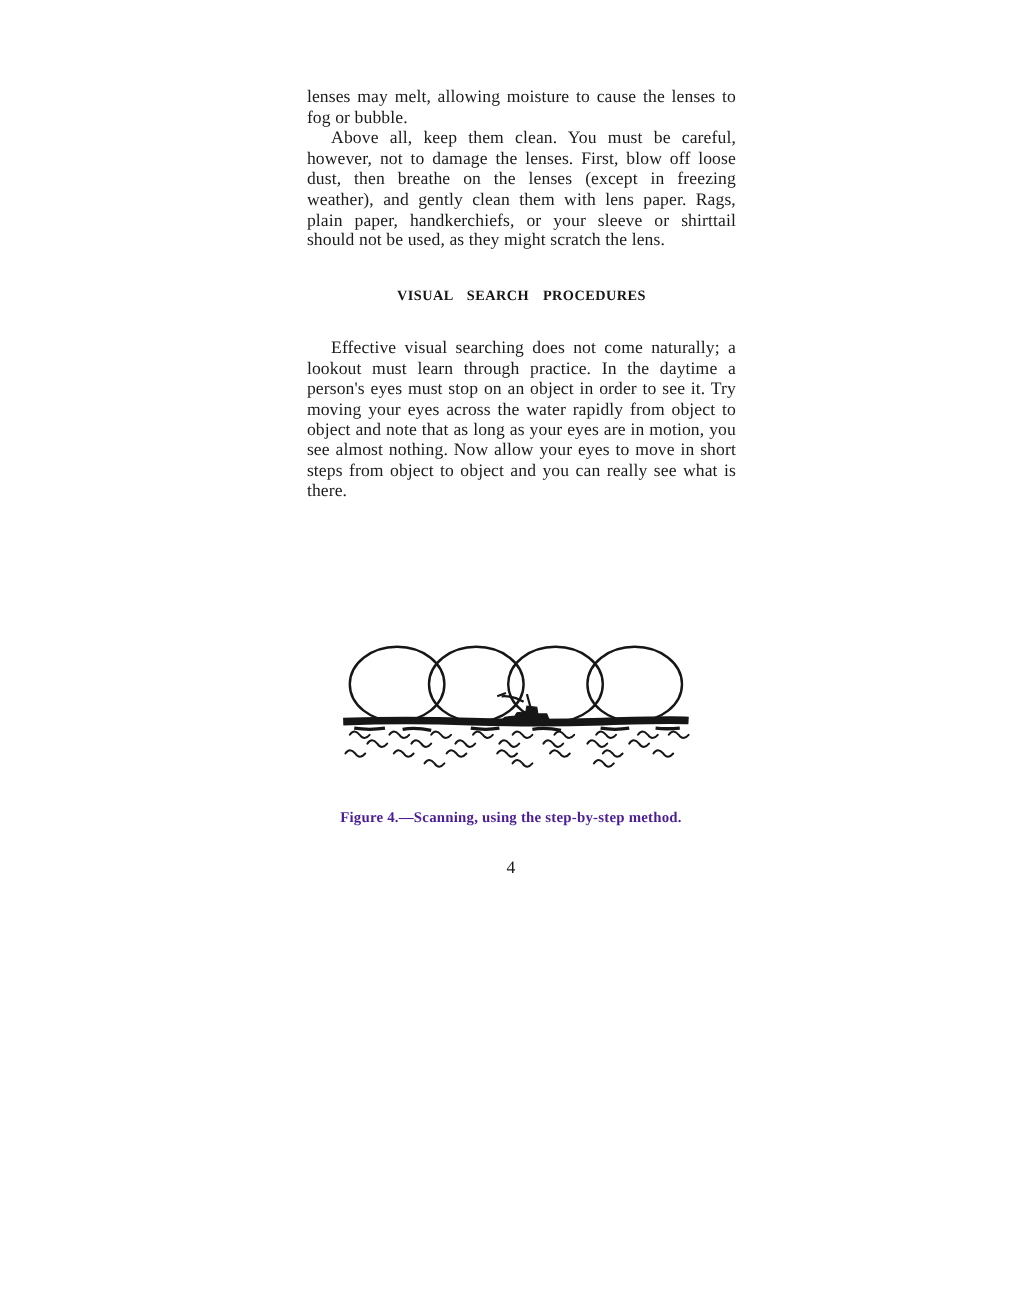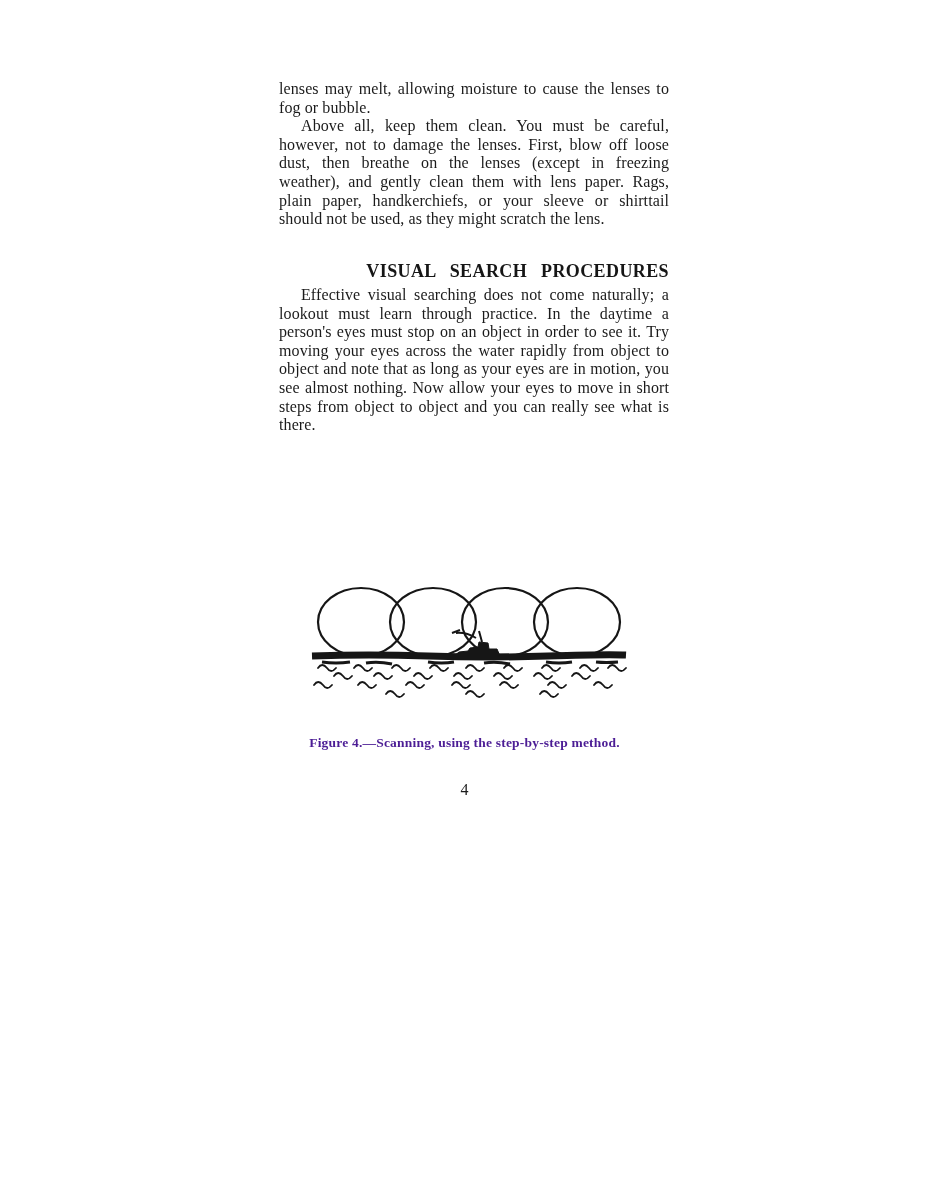--- a/index.html
+++ b/index.html
@@ -8,21 +8,21 @@
     overflow:hidden; font-family:"Liberation Serif", serif; color:#1b1b1b;
   }
   .textcol { position:absolute; left:279px; width:390px; }
   .textcol p {
     margin:0; font-size:16px; line-height:18.6px; text-align:justify;
     letter-spacing:0.1px;
   }
   .textcol p.indent { text-indent:22px; }
   .heading {
     position:absolute; left:279px; width:390px; top:261px; margin:0;
-    font-size:18px; font-weight:bold; text-align:right;
+    font-size:13px; font-weight:bold; text-align:center;
     word-spacing:9px; letter-spacing:0.4px; color:#161616;
   }
   .figure { position:absolute; left:308px; top:586px; }
   .caption {
     position:absolute; left:0; top:735px; width:929px; text-align:center;
     font-size:13.5px; font-weight:bold; letter-spacing:0.2px; color:#4c1d95;
   }
   .pagenum {
     position:absolute; left:0; top:781px; width:929px; text-align:center;
     font-size:16px;
@@ -37,21 +37,21 @@
 
 <div class="page">
 
   <div class="textcol" style="top:80px">
     <p>lenses may melt, allowing moisture to cause the lenses to fog or bubble.</p>
     <p class="indent">Above all, keep them clean. You must be careful, however, not to damage the lenses. First, blow off loose dust, then breathe on the lenses (except in freezing weather), and gently clean them with lens paper. Rags, plain paper, handkerchiefs, or your sleeve or shirttail should not be used, as they might scratch the lens.</p>
   </div>
 
   <h2 class="heading">VISUAL SEARCH PROCEDURES</h2>
 
-  <div class="textcol" style="top:286px">
+  <div class="textcol" style="top:308px">
     <p class="indent">Effective visual searching does not come naturally; a lookout must learn through practice. In the daytime a person's eyes must stop on an object in order to see it. Try moving your eyes across the water rapidly from object to object and note that as long as your eyes are in motion, you see almost nothing. Now allow your eyes to move in short steps from object to object and you can really see what is there.</p>
   </div>
 
   <svg class="figure" width="322" height="120" viewBox="0 0 322 120">
     <g stroke="#161616" fill="none" stroke-width="2.2">
       <ellipse cx="53" cy="36" rx="43" ry="34"></ellipse>
       <ellipse cx="125" cy="36" rx="43" ry="34"></ellipse>
       <ellipse cx="197" cy="36" rx="43" ry="34"></ellipse>
       <ellipse cx="269" cy="36" rx="43" ry="34"></ellipse>
     </g>

